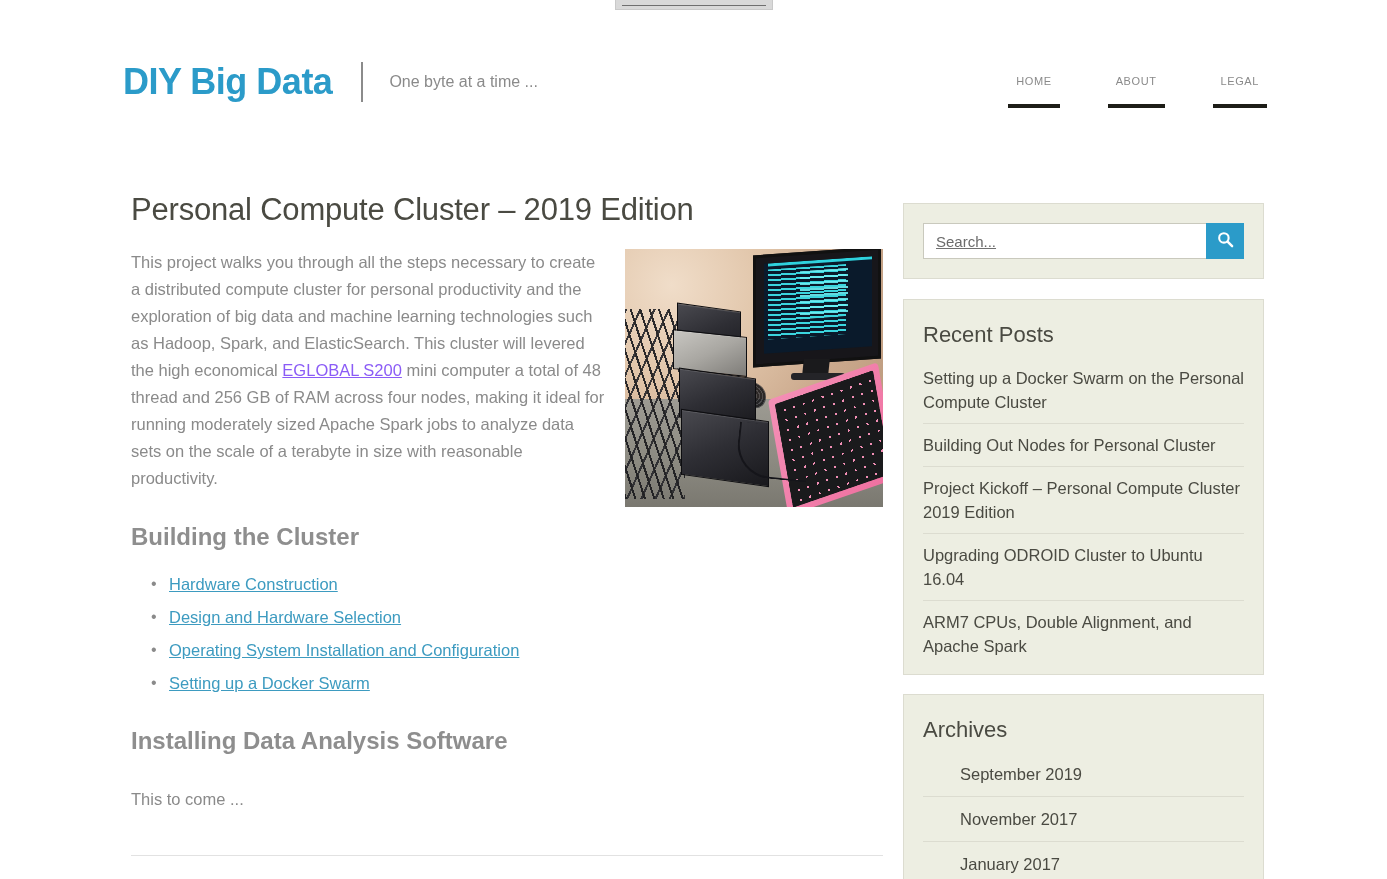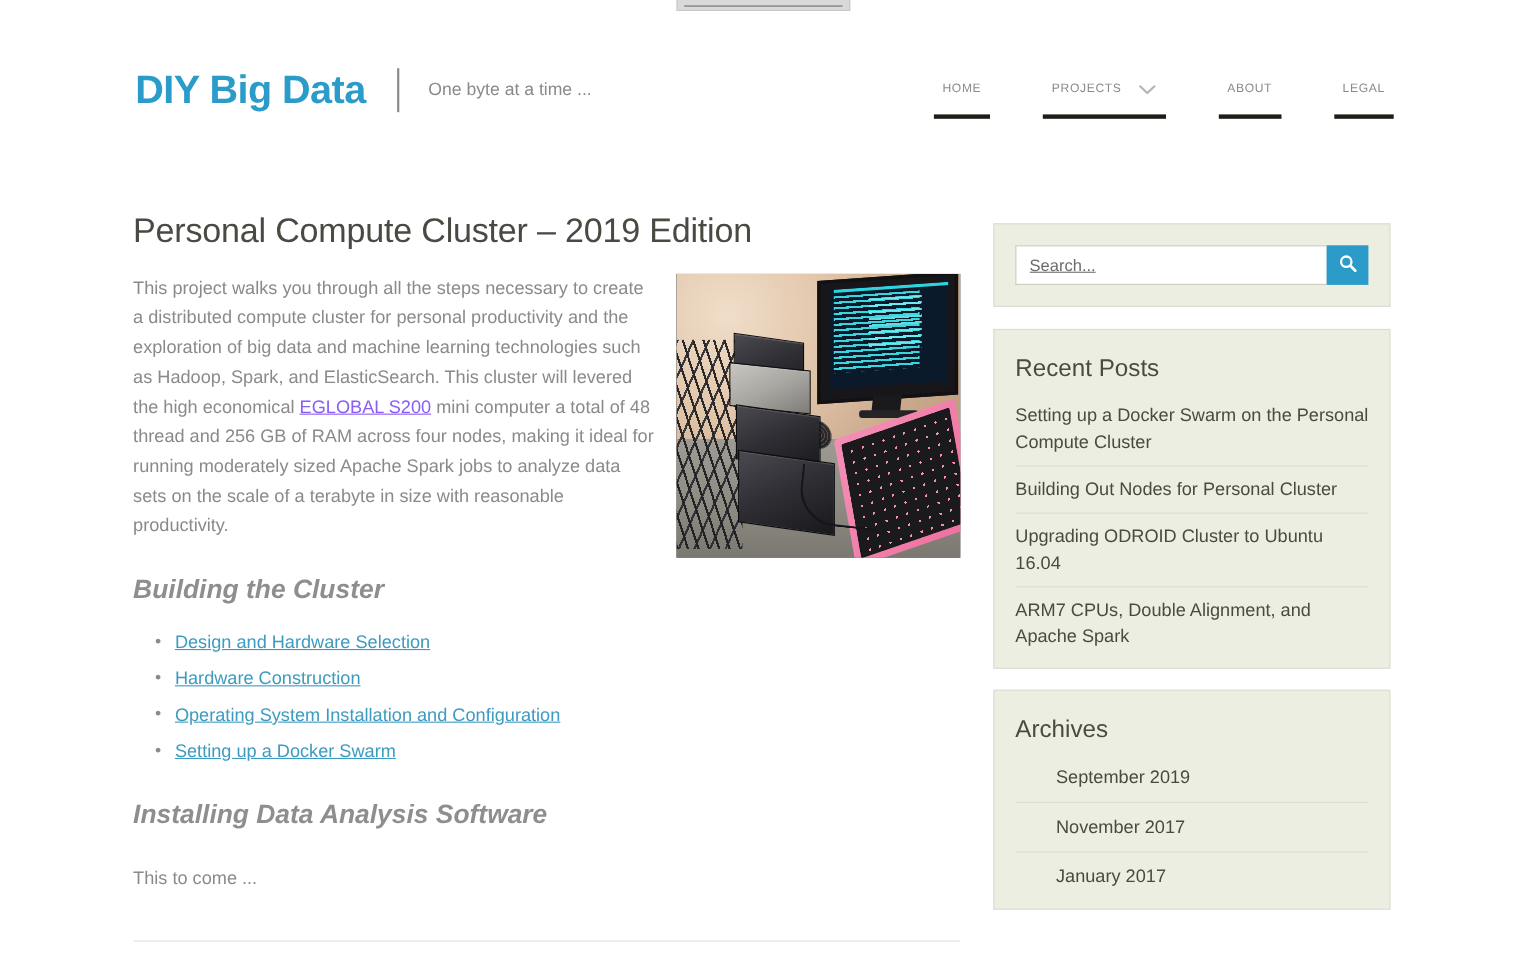--- a/index.html
+++ b/index.html
@@ -109,21 +109,21 @@
 
   
   #content-wrap {
     position: absolute;
     left: 0;
     top: 190px;
     width: 1387px;
   }
   #article-col {
     position: absolute;
-    left: 121px;
+    left: 131px;
     top: 0;
     width: 752px;
   }
   #sidebar-col {
     position: absolute;
     left: 903px;
     top: 13px;
     width: 361px;
   }
 
@@ -159,21 +159,20 @@
     color: #8b5cf6;
     text-decoration: underline;
   }
   .section-heading {
     font-size: 24px;
     color: #8e8e8e;
     font-weight: bold;
     margin: 28px 0 0 0;
     line-height: 34px;
     clear: left;
-    font-style: italic;
   }
   #cluster-links {
     margin: 18px 0 0 0;
     padding-left: 38px;
     list-style: none;
   }
   #cluster-links li {
     position: relative;
     margin-bottom: 8px;
     line-height: 24px;
@@ -378,31 +377,20 @@
 
   <div id="main-nav">
 
     <div class="nav-item">
       <div class="nav-row">
         <span class="nav-label">HOME</span>
       </div>
       <div class="nav-underline"></div>
     </div>
 
-    <div class="nav-item">
-      <div class="nav-row">
-        <span class="nav-label">PROJECTS</span>
-        <span class="nav-chevron">
-          <svg width="18" height="11" viewBox="0 0 18 11" aria-hidden="true">
-            <polyline points="2,2 9,8.6 16,2" fill="none" stroke="#b4b4b4" stroke-width="2"></polyline>
-          </svg>
-        </span>
-      </div>
-      <div class="nav-underline"></div>
-    </div>
 
     <div class="nav-item">
       <div class="nav-row">
         <span class="nav-label">ABOUT</span>
       </div>
       <div class="nav-underline"></div>
     </div>
 
     <div class="nav-item">
       <div class="nav-row">
@@ -444,22 +432,22 @@
         </div>
       <div class="ph-wire"></div>
     </div>
 
     <div id="article-body">
       <p id="lead-paragraph"><span>This project walks you through all the steps necessary to create a distributed compute cluster for personal productivity and the exploration of big data and machine learning technologies such as Hadoop, Spark, and ElasticSearch. This cluster will levered the high economical </span><a href="#">EGLOBAL S200</a><span> mini computer a total of 48 thread and 256 GB of RAM across four nodes, making it ideal for running moderately sized Apache Spark jobs to analyze data sets on the scale of a terabyte in size with reasonable productivity.</span></p>
 
       <h2 class="section-heading">Building the Cluster</h2>
 
       <ul id="cluster-links">
+        <li><a href="#">Hardware Construction</a></li>
         <li><a href="#">Design and Hardware Selection</a></li>
-        <li><a href="#">Hardware Construction</a></li>
         <li><a href="#">Operating System Installation and Configuration</a></li>
         <li><a href="#">Setting up a Docker Swarm</a></li>
       </ul>
 
       <h2 class="section-heading">Installing Data Analysis Software</h2>
 
       <p id="closing-paragraph">This to come ...</p>
 
       <hr id="article-rule">
     </div>
@@ -484,20 +472,23 @@
     <div class="widget" id="recent-posts-widget">
       <h3 class="widget-title">Recent Posts</h3>
       <ul class="widget-list">
         <li>
             <a href="#">Setting up a Docker Swarm on the Personal Compute Cluster</a>
           </li>
         <li>
             <a href="#">Building Out Nodes for Personal Cluster</a>
           </li>
         <li>
+            <a href="#">Project Kickoff – Personal Compute Cluster 2019 Edition</a>
+          </li>
+        <li>
             <a href="#">Upgrading ODROID Cluster to Ubuntu 16.04</a>
           </li>
         <li>
             <a href="#">ARM7 CPUs, Double Alignment, and Apache Spark</a>
           </li>
       </ul>
     </div>
 
     <div class="widget" id="archives-widget">
       <h3 class="widget-title">Archives</h3>

